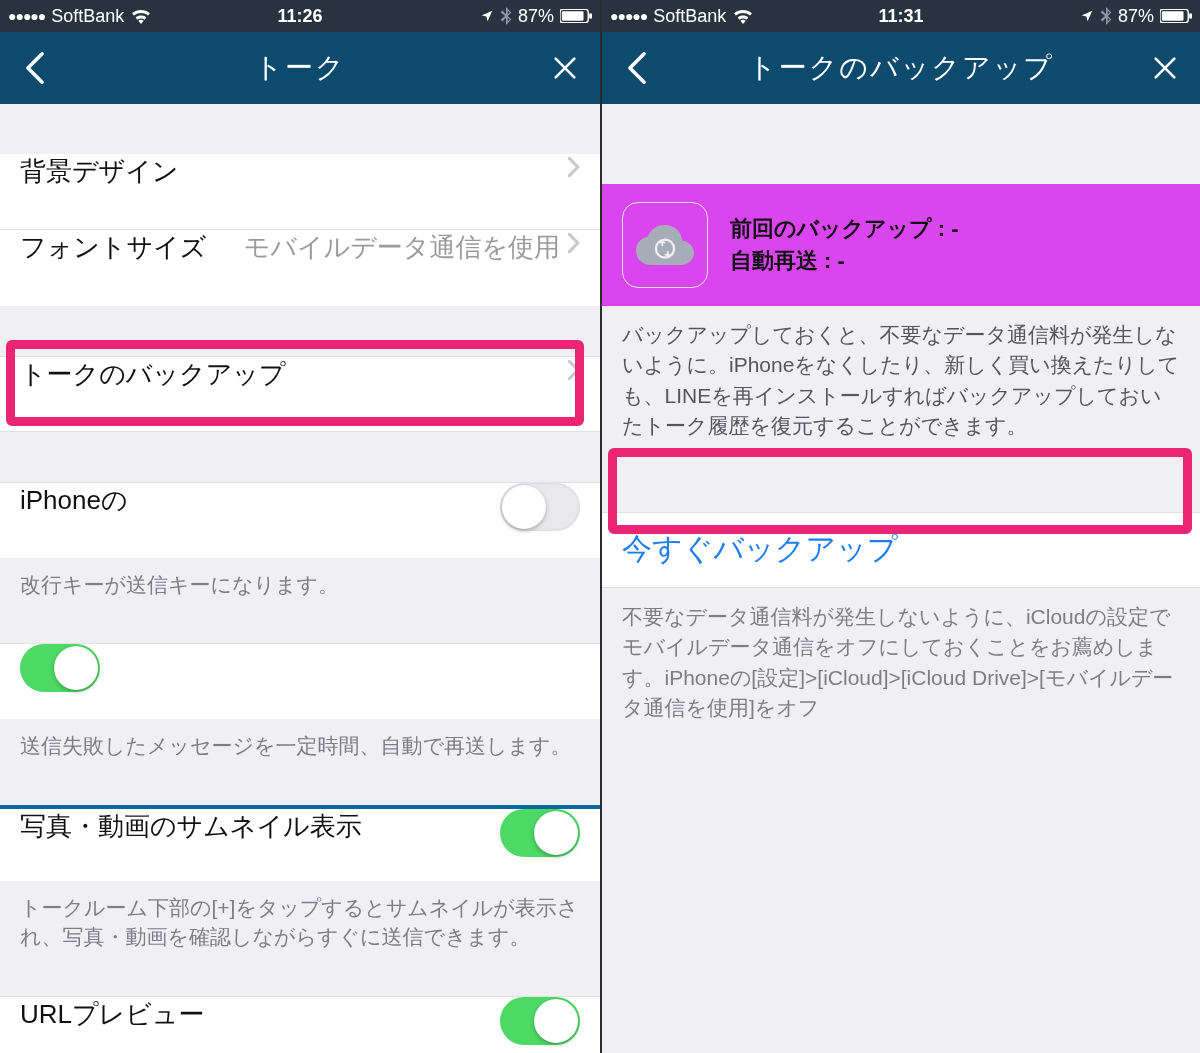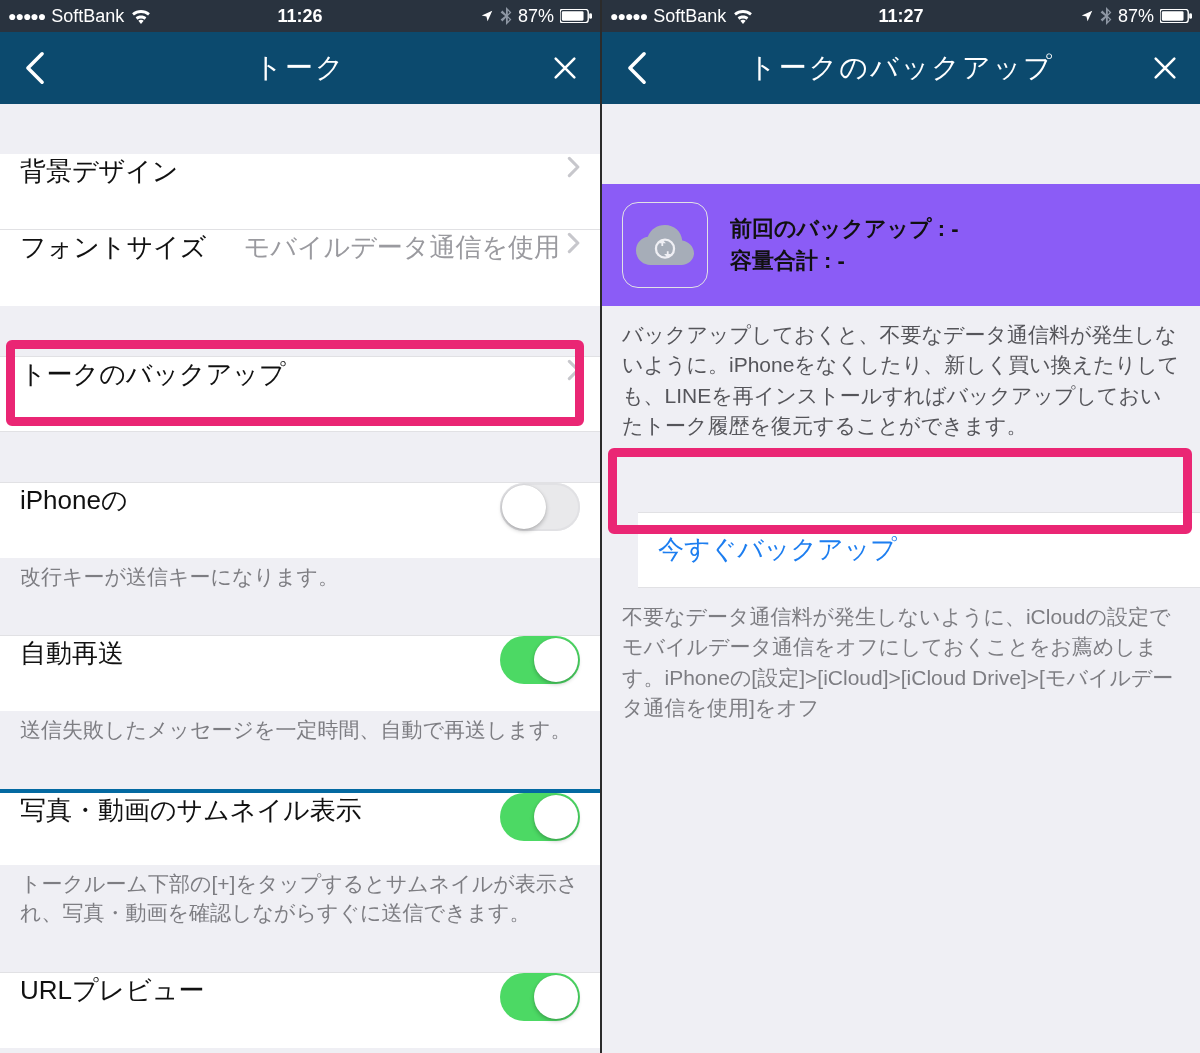--- a/index.html
+++ b/index.html
@@ -66,21 +66,21 @@
     align-items: flex-start;
     border-bottom: 1px solid #e1e1e4;
     font-size: 26px;
     color: #111;
   }
   .cell.last { border-bottom: none; }
   .cell-label { flex: 1; }
   .cell-value { color: #9a9a9f; font-size: 26px; margin-right: 6px; white-space: nowrap; }
   .chevron { color: #c7c7cc; }
   .footer {
-    padding: 4px 20px 0 20px;
+    padding: 12px 20px 0 20px;
     font-size: 21px;
     color: #7d7d82;
     line-height: 1.4;
   }
 
   
   .highlight {
     position: absolute;
     border: 9px solid #ea2674;
     border-radius: 6px;
@@ -106,21 +106,21 @@
     box-shadow: 0 2px 4px rgba(0,0,0,0.25), 0 0 1px rgba(0,0,0,0.15);
   }
   .switch.on  { background: #4cd964; }
   .switch.on .knob  { right: 2px; }
   .switch.off { background: #e9e9eb; box-shadow: inset 0 0 0 2px #e1e1e4; }
   .switch.off .knob { left: 2px; }
 
   
   .card {
     margin: 26px 0 0 0;
-    background: #8b5cf6;
+    background: #d946ef;
     padding: 18px 20px;
     display: flex;
     align-items: center;
     gap: 22px;
   }
   .cloud-box {
     width: 86px; height: 86px;
     border: 1px solid #e2e2e5;
     border-radius: 16px;
     display:flex; align-items:center; justify-content:center;
@@ -134,25 +134,24 @@
     color: #55555a;
     line-height: 1.45;
   }
 
   .action-cell {
     background: #fff;
     height: 76px;
     display: flex;
     align-items: center;
     padding: 0 20px;
-    font-size: 26px;
+    font-size: 30px;
     color: #1d7ef0;
     border-top: 1px solid #e1e1e4;
     border-bottom: 1px solid #e1e1e4;
-    margin-left: 36px;
   }
 </style>
 </head>
 <body>
 
 <div class="screen">
   <div class="status-bar">
     <div class="status-left">
       <span class="dots">●●●●●</span>
       <span>SoftBank</span>
@@ -237,21 +236,20 @@
     <span class="cell-label">iPhoneの</span>
     <div class="switch off">
         <div class="knob"></div>
       </div>
   </div>
   <div class="footer">改行キーが送信キーになります。</div>
 
   <div class="group-spacer sm"></div>
 
   <div class="cell last" style="border-top:1px solid #e1e1e4">
-    <span class="cell-label">自動再送</span>
     <div class="switch on">
         <div class="knob"></div>
       </div>
   </div>
   <div class="footer">送信失敗したメッセージを一定時間、自動で再送します。</div>
 
   <div class="group-spacer sm"></div>
 
   <div class="cell last" style="border-top:4px solid #0369a1">
     <span class="cell-label">写真・動画のサムネイル表示</span>
@@ -276,21 +274,21 @@
   <div class="status-bar">
     <div class="status-left">
       <span class="dots">●●●●●</span>
       <span>SoftBank</span>
       <span class="wifi-icon">
         <svg width="22" height="16" viewBox="0 0 24 18">
             <path fill="#fff" d="M12 18l-3-3.7c1.8-1.5 4.2-1.5 6 0L12 18zm-6-7.3C9 7.8 15 7.8 18 10.7l-2 2.4c-2.2-1.8-5.8-1.8-8 0l-2-2.4zM2 6C8 1 16 1 22 6l-2 2.4C15 4.7 9 4.7 4 8.4L2 6z"></path>
           </svg>
       </span>
     </div>
-    <div class="status-center">11:27</div>
+    <div class="status-center">11:31</div>
     <div class="status-right">
       <span class="nav-icon">
         <svg width="14" height="14" viewBox="0 0 24 24">
             <path fill="#fff" d="M3 11l18-8-8 18-2-8-8-2z"></path>
           </svg>
       </span>
       <span class="bt-icon" style="color:#8e97a4">
         <svg width="12" height="18" viewBox="0 0 12 20">
             <path fill="currentColor" d="M6 0v8L2 4 0 6l5 4-5 4 2 2 4-4v8l6-6-4-4 4-4-6-6zm2 4l2 2-2 2V4zm0 8l2 2-2 2v-4z"></path>
           </svg>
@@ -327,21 +325,21 @@
       <svg width="58" height="40" viewBox="0 0 64 44">
         <path fill="#a6adb8" d="M50 44H16C7 44 0 37 0 28c0-8 6-14 13-15C16 5 23 0 32 0c10 0 18 7 19 17 7 1 13 7 13 14 0 7-6 13-14 13z"></path>
         <g transform="translate(32 26)">
           <circle r="10" fill="none" stroke="#efeff4" stroke-width="2.5"></circle>
           <path fill="#efeff4" d="M-3-10l-4 4h3v3h2v-3h3zM3 10l4-4h-3v-3h-2v3h-3z"></path>
         </g>
       </svg>
     </div>
     <div class="card-lines">
       <div class="line">前回のバックアップ : -</div>
-      <div class="line">容量合計 : -</div>
+      <div class="line">自動再送 : -</div>
     </div>
   </div>
 
   <div class="desc">バックアップしておくと、不要なデータ通信料が発生しないように。iPhoneをなくしたり、新しく買い換えたりしても、LINEを再インストールすればバックアップしておいたトーク履歴を復元することができます。</div>
 
   <div style="height:70px"></div>
 
   <div class="action-cell">
     <span>今すぐバックアップ</span>
   </div>

